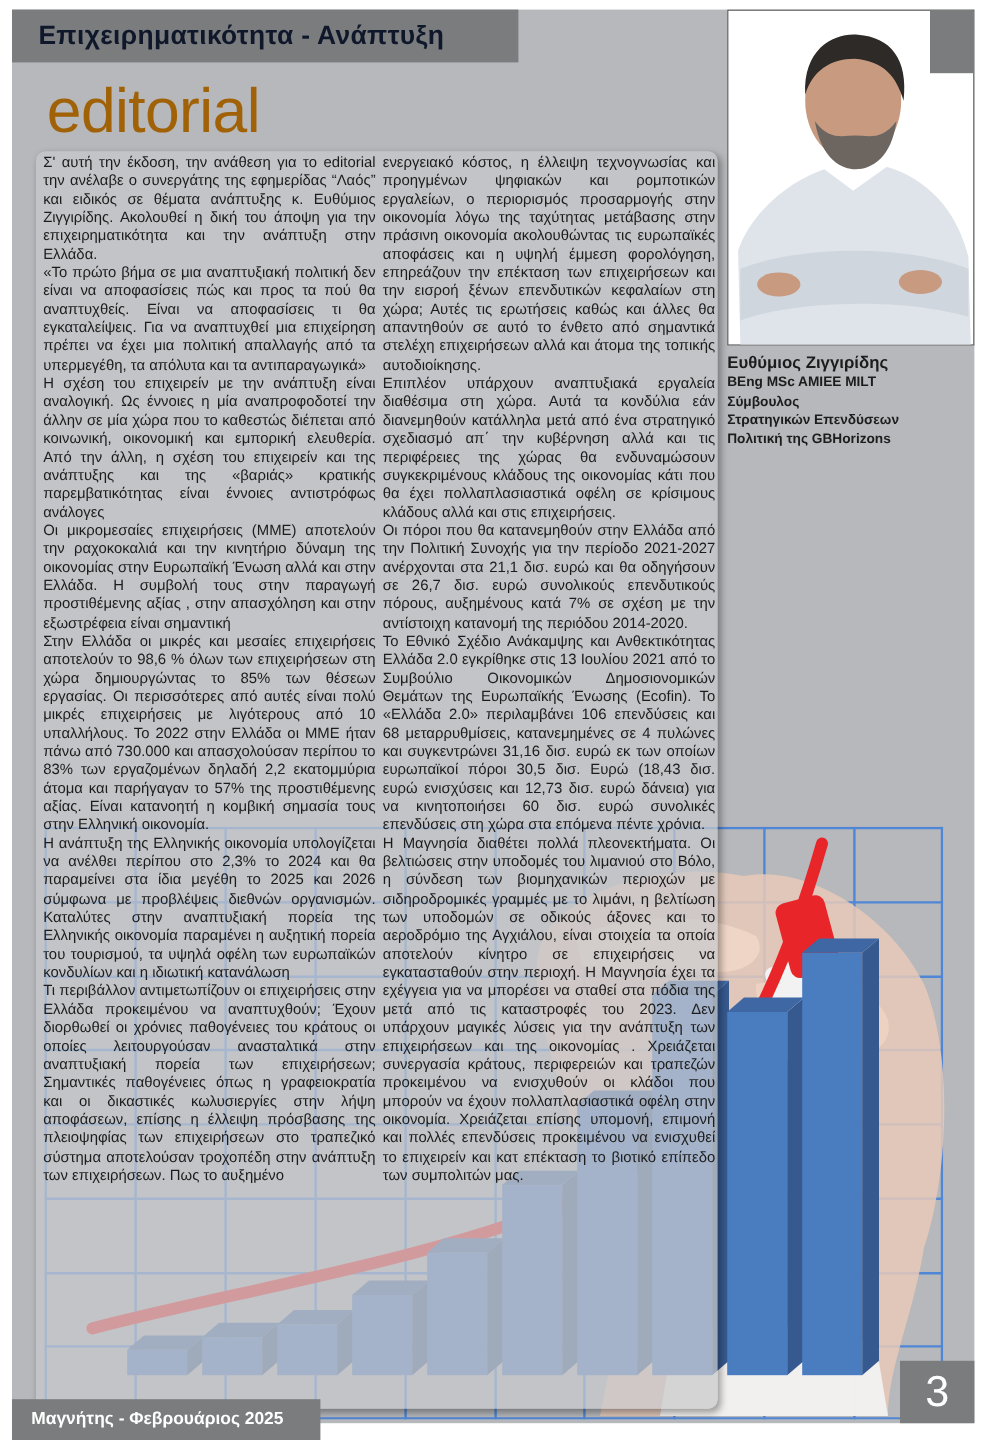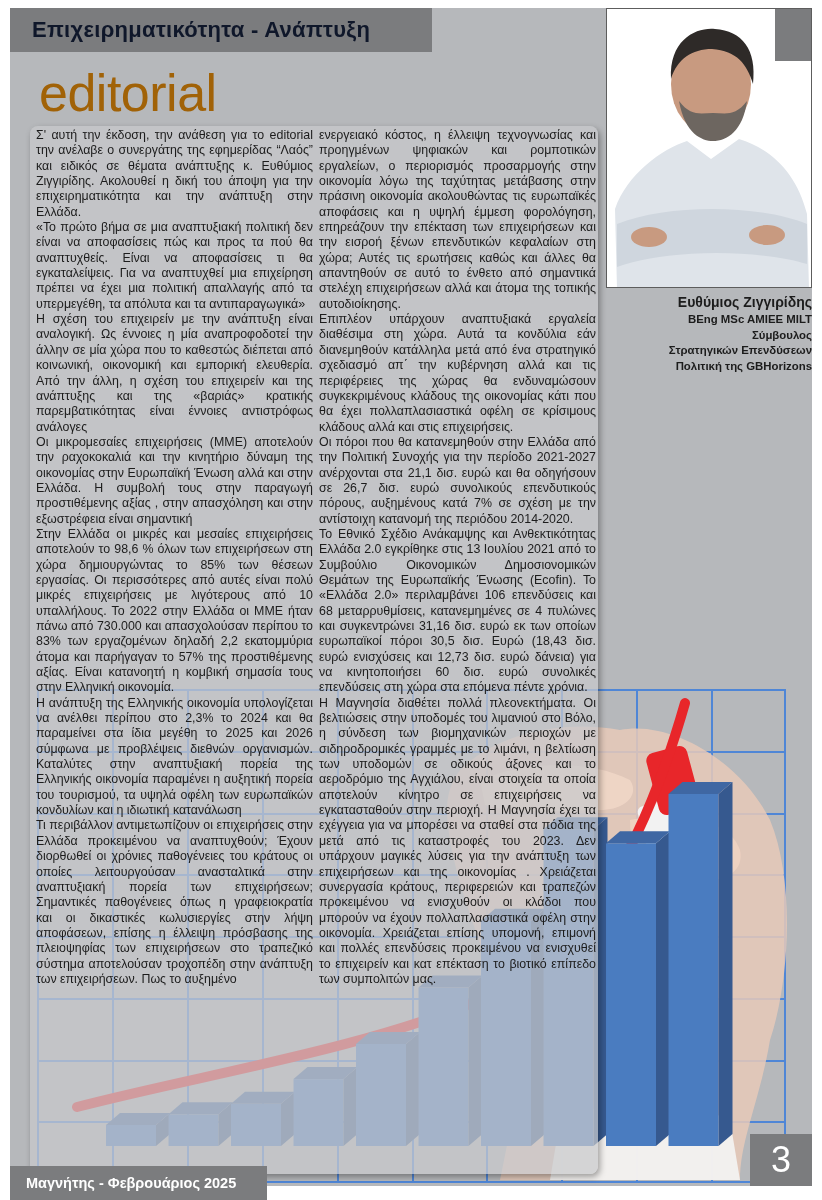--- a/index.html
+++ b/index.html
@@ -23,21 +23,21 @@
          background:rgba(200,201,204,0.72); border-radius:8px;
          box-shadow: 2px 3px 6px rgba(0,0,0,0.35); }
   .col { position:absolute; top:2px; width:277px; font-size:12.4px; line-height:15.35px; color:#1c1c1c; text-align:justify; }
   .col p { margin:0; }
   .col-left { left:6px; }
   .col-right { left:289px; }
 
   
   .photo-frame { position:absolute; left:606px; top:8px; width:206px; height:280px; background:#ffffff; border:1px solid #5d5d5d; box-sizing:border-box; overflow:hidden; }
   .photo-corner { position:absolute; right:0; top:0; width:36px; height:52px; background:#7b7c7e; }
-  .caption { position:absolute; left:606px; top:293px; width:206px; text-align:right; color:#1c1c1c; font-weight:bold; }
+  .caption { position:absolute; left:606px; top:293px; width:206px; text-align:left; color:#1c1c1c; font-weight:bold; }
   .caption .name { font-size:14px; line-height:19px; }
   .caption .line { font-size:11.4px; line-height:15.5px; }
 
   .footer { position:absolute; left:10px; top:1166px; width:257px; height:34px; background:#7b7c7e; color:#ffffff;
          font-weight:bold; font-size:14.5px; line-height:34px; padding-left:16px; box-sizing:border-box; }
   .page-num { position:absolute; left:750px; top:1134px; width:62px; height:52px; background:#7b7c7e; color:#fff;
          font-size:36px; line-height:52px; text-align:center; }
 </style>
 </head>
 <body>

